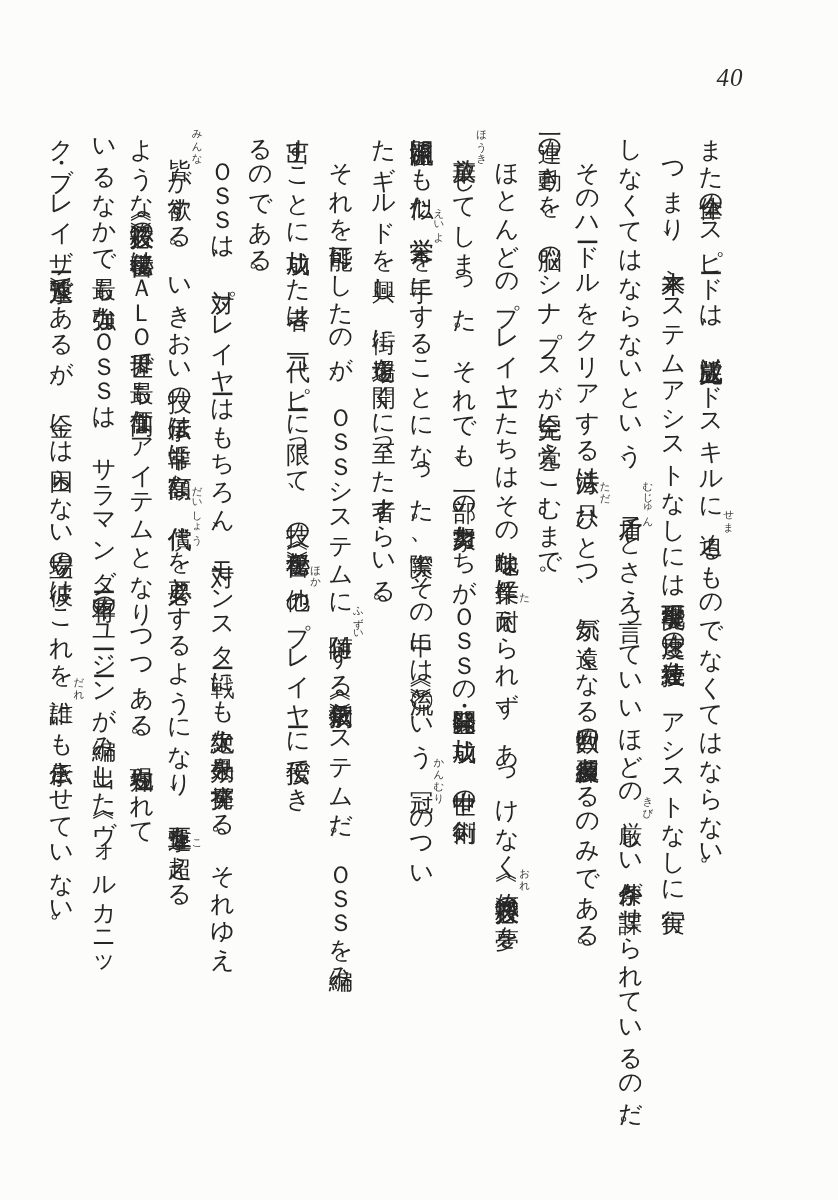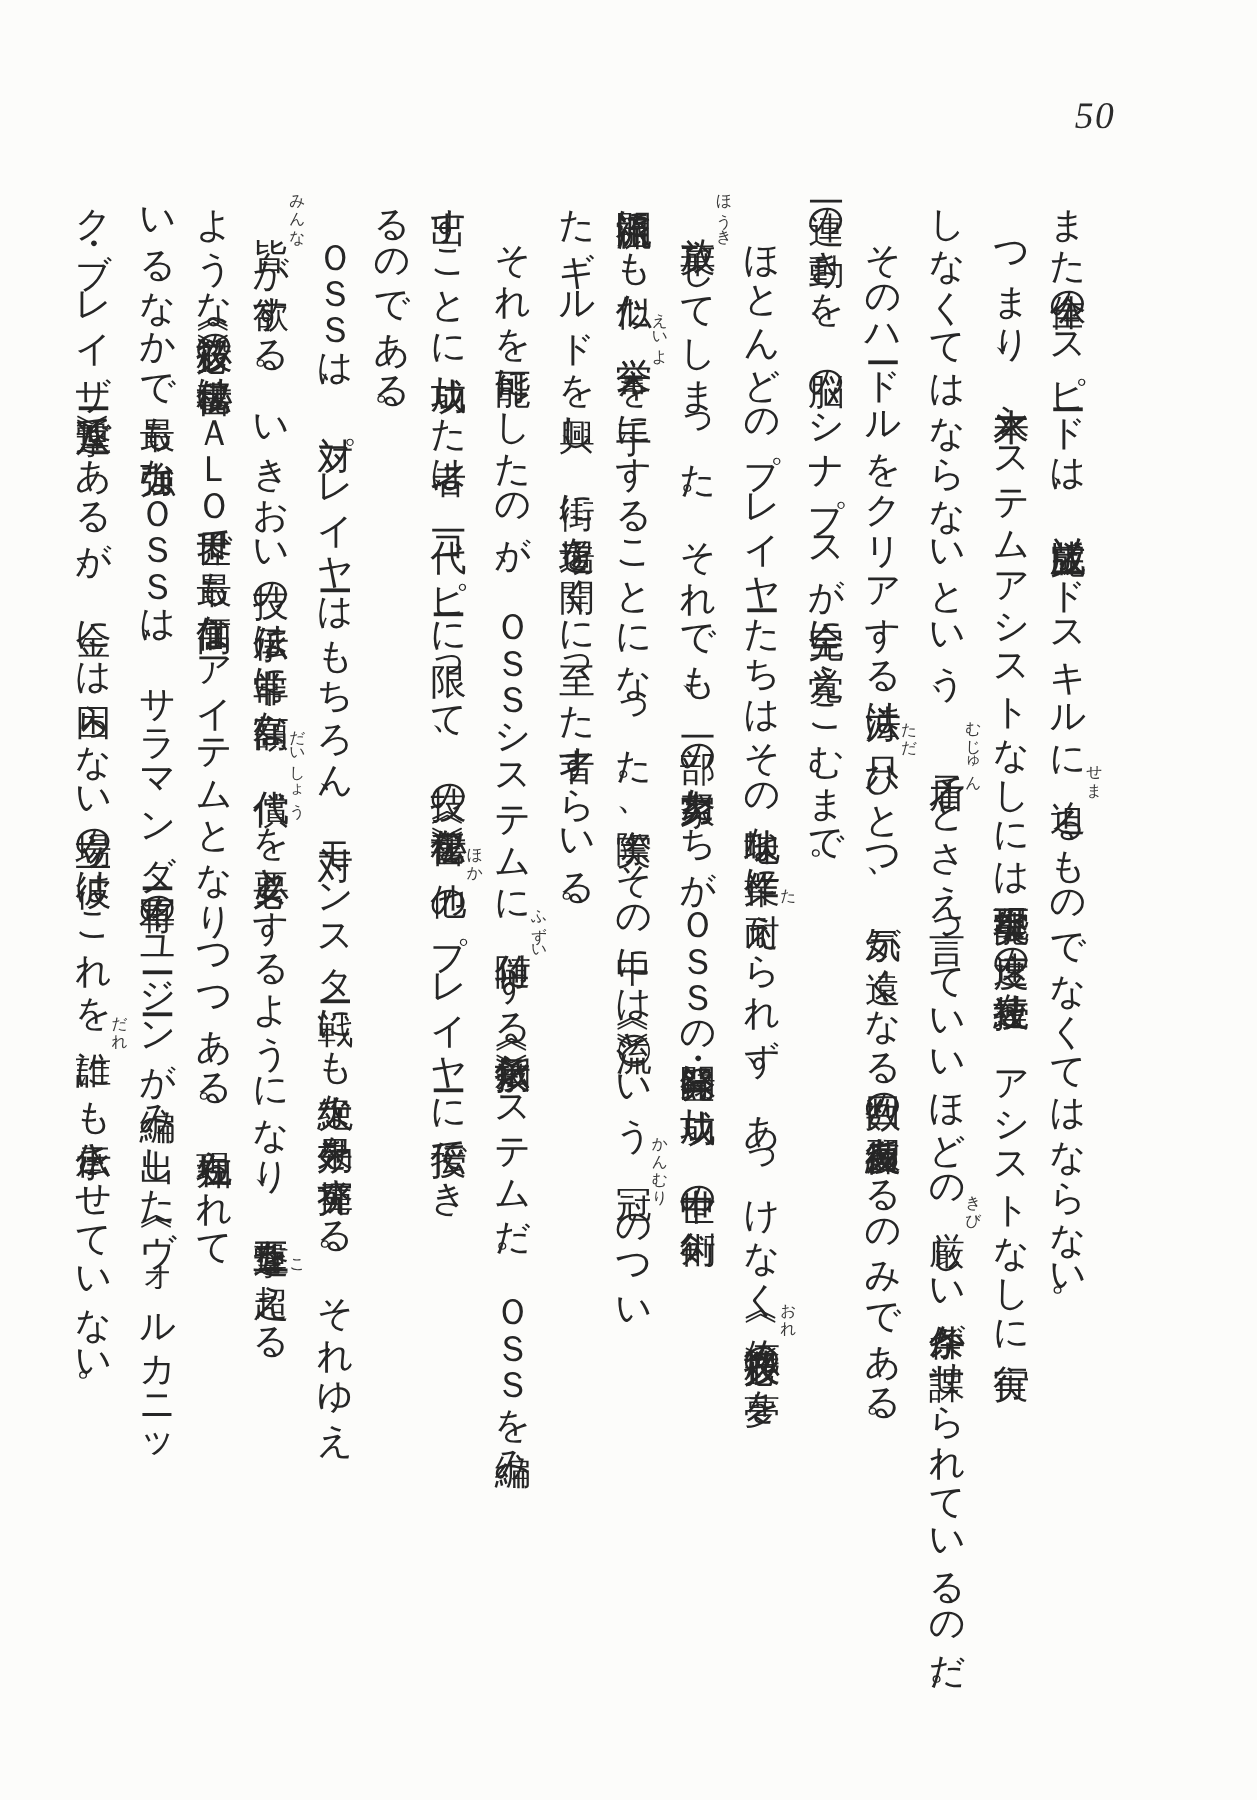--- a/index.html
+++ b/index.html
@@ -56,21 +56,21 @@
     font-size: 10.5px;
     letter-spacing: 0;
     color: #3a3a3a;
     font-family: "Liberation Serif", "DejaVu Serif", serif;
   }
 </style>
 </head>
 <body>
 
 <div class="page">
-  <div class="page-number">50</div>
+  <div class="page-number">40</div>
   <div class="text-area">
       <div class="line">また全体のスピードは、完成版ソードスキルに<ruby>迫<rt>せま</rt></ruby>るものでなくてはならない。</div>
       <div class="line indent">つまり、本来システムアシストなしには実現不可能な速度の連続技を、アシストなしに実行</div>
       <div class="line">しなくてはならないという、<ruby>矛盾<rt>むじゅん</rt></ruby>とさえ言っていいほどの<ruby>厳<rt>きび</rt></ruby>しい条件が課せられているのだ。</div>
       <div class="line indent">そのハードルをクリアする方法は<ruby>只<rt>ただ</rt></ruby>ひとつ、気が遠くなる回数の反復練習あるのみである。</div>
       <div class="line">一連の動きを、脳のシナプスが完全に覚えこむまで。</div>
       <div class="line indent">ほとんどのプレイヤーたちはその地味な作業に<ruby>耐<rt>た</rt></ruby>えられず、あっけなく《<ruby>俺<rt>おれ</rt></ruby>必殺技》の夢を</div>
       <div class="line"><ruby>放棄<rt>ほうき</rt></ruby>してしまった。それでも、一部の努力家たちがＯＳＳの開発・登録に成功し、中世の剣術</div>
       <div class="line">流派開祖にも似た<ruby>栄誉<rt>えいよ</rt></ruby>を手にすることになった。実際、その中には《〇〇流》という<ruby>冠<rt>かんむり</rt></ruby>のつい</div>
       <div class="line">たギルドを興し、街に道場を開くに至った者すらいる。</div>

